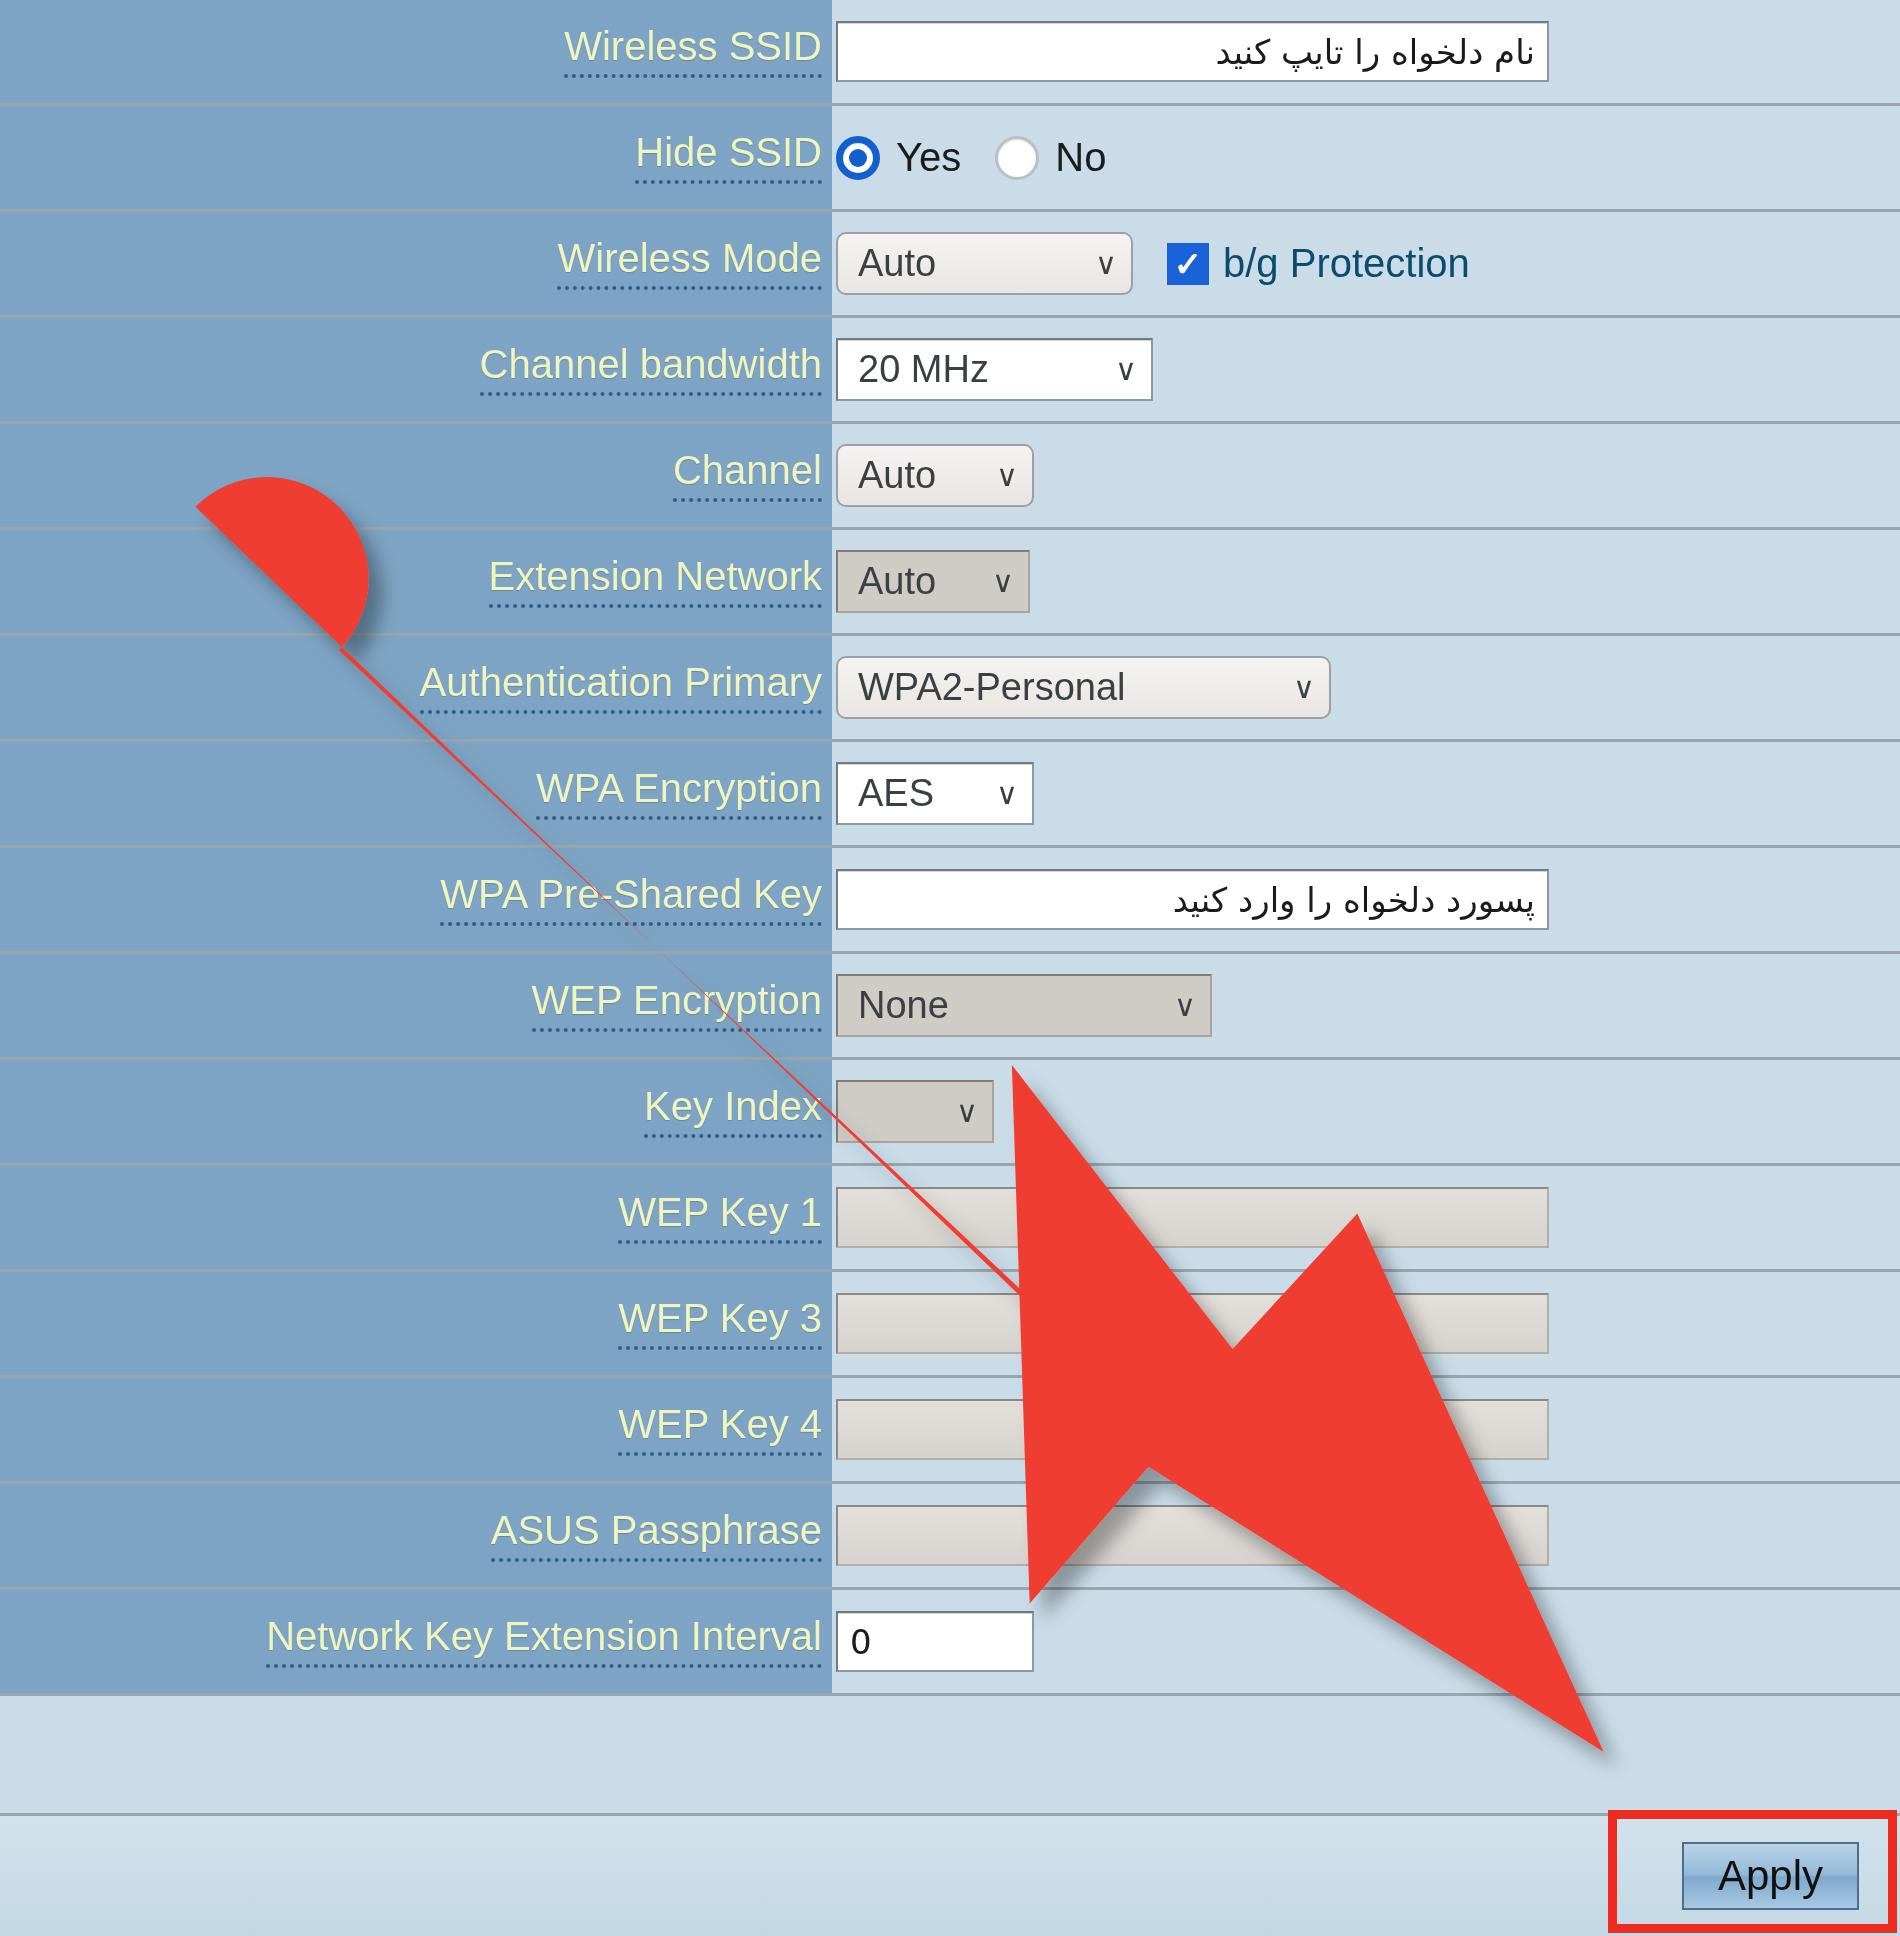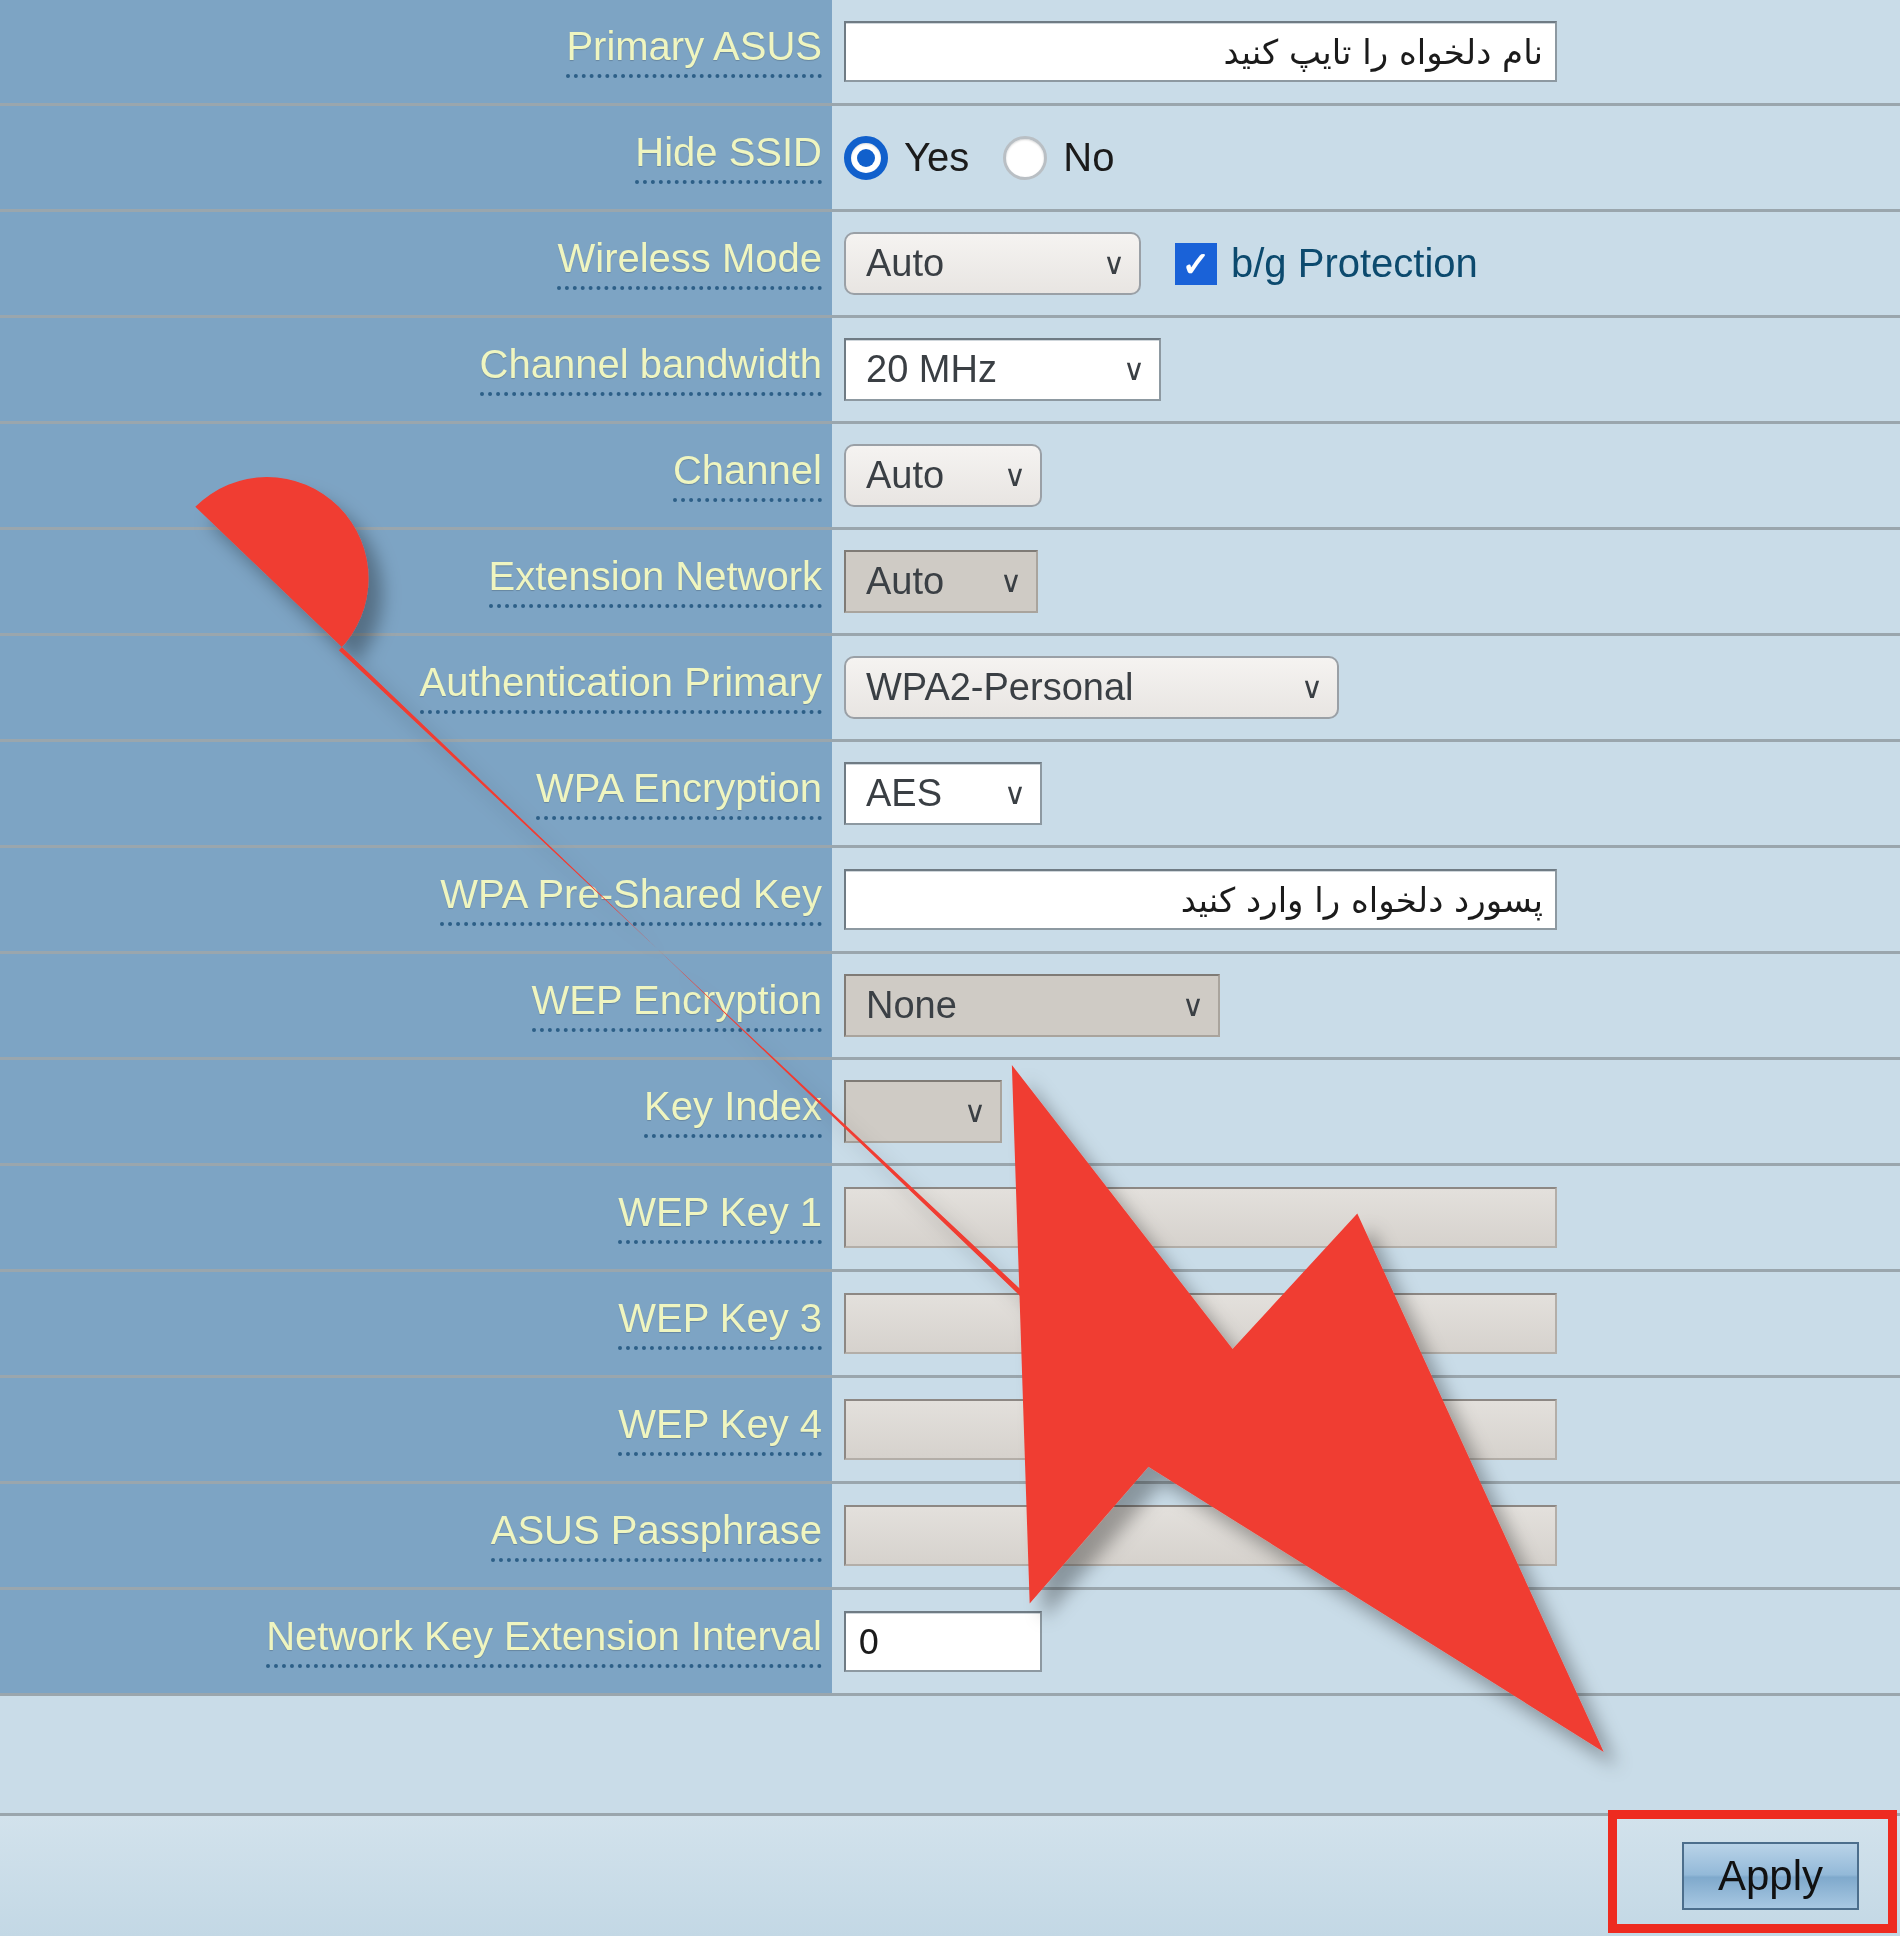--- a/index.html
+++ b/index.html
@@ -39,21 +39,21 @@
     text-align: right;
     white-space: nowrap;
     border-bottom: 4px dotted #2d5f87;
     padding-bottom: 8px;
     text-shadow: 0 1px 1px rgba(0,0,0,.18);
   }
   .fld-cell {
     flex: 1 1 auto;
     display: flex;
     align-items: center;
-    padding-left: 12px;
+    padding-left: 4px;
     gap: 34px;
   }
 
   
   .txt {
     background: #ffffff;
     border: 2px solid #8d99a1;
     border-top-color: #6f7b84;
     border-left-color: #6f7b84;
     font-size: 34px;
@@ -155,21 +155,21 @@
   .arrow { position: absolute; left: 0; top: 0; width: 1901px; height: 1936px; pointer-events: none; }
 </style>
 </head>
 <body>
 
 <div id="root">
 
   <div class="form" id="form">
       <div class="row" style="height: 106px;">
         <div class="lbl-cell">
-          <div class="lbl">Primary ASUS</div>
+          <div class="lbl">Wireless SSID</div>
         </div>
         <div class="fld-cell">
           <div class="txt rtl" style="width: 713px;">نام دلخواه را تایپ کنید</div>
         </div>
       </div>
       <div class="row" style="height: 106px;">
         <div class="lbl-cell">
           <div class="lbl">Hide SSID</div>
         </div>
         <div class="fld-cell">

